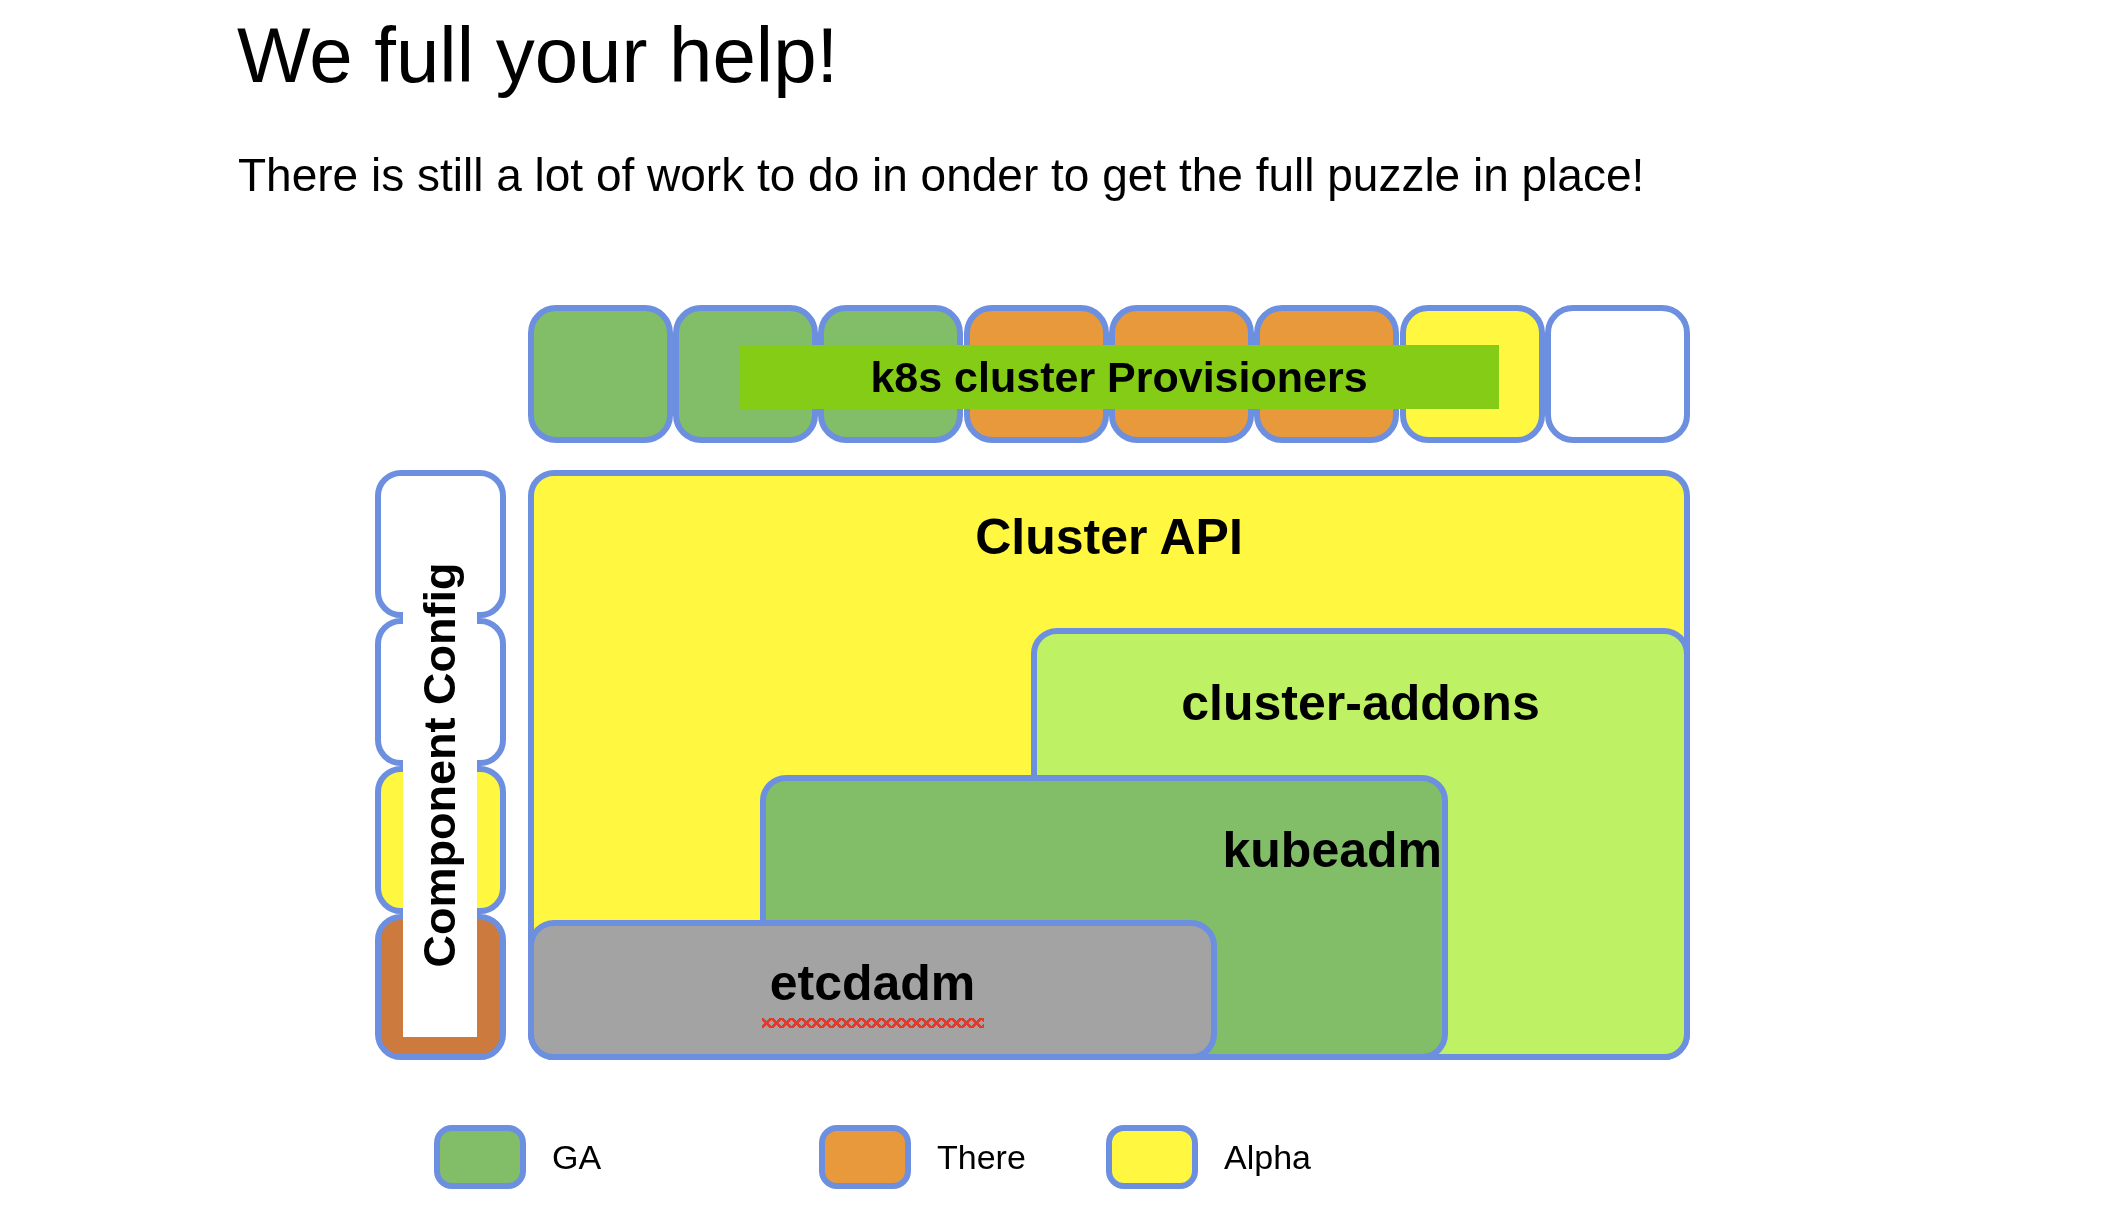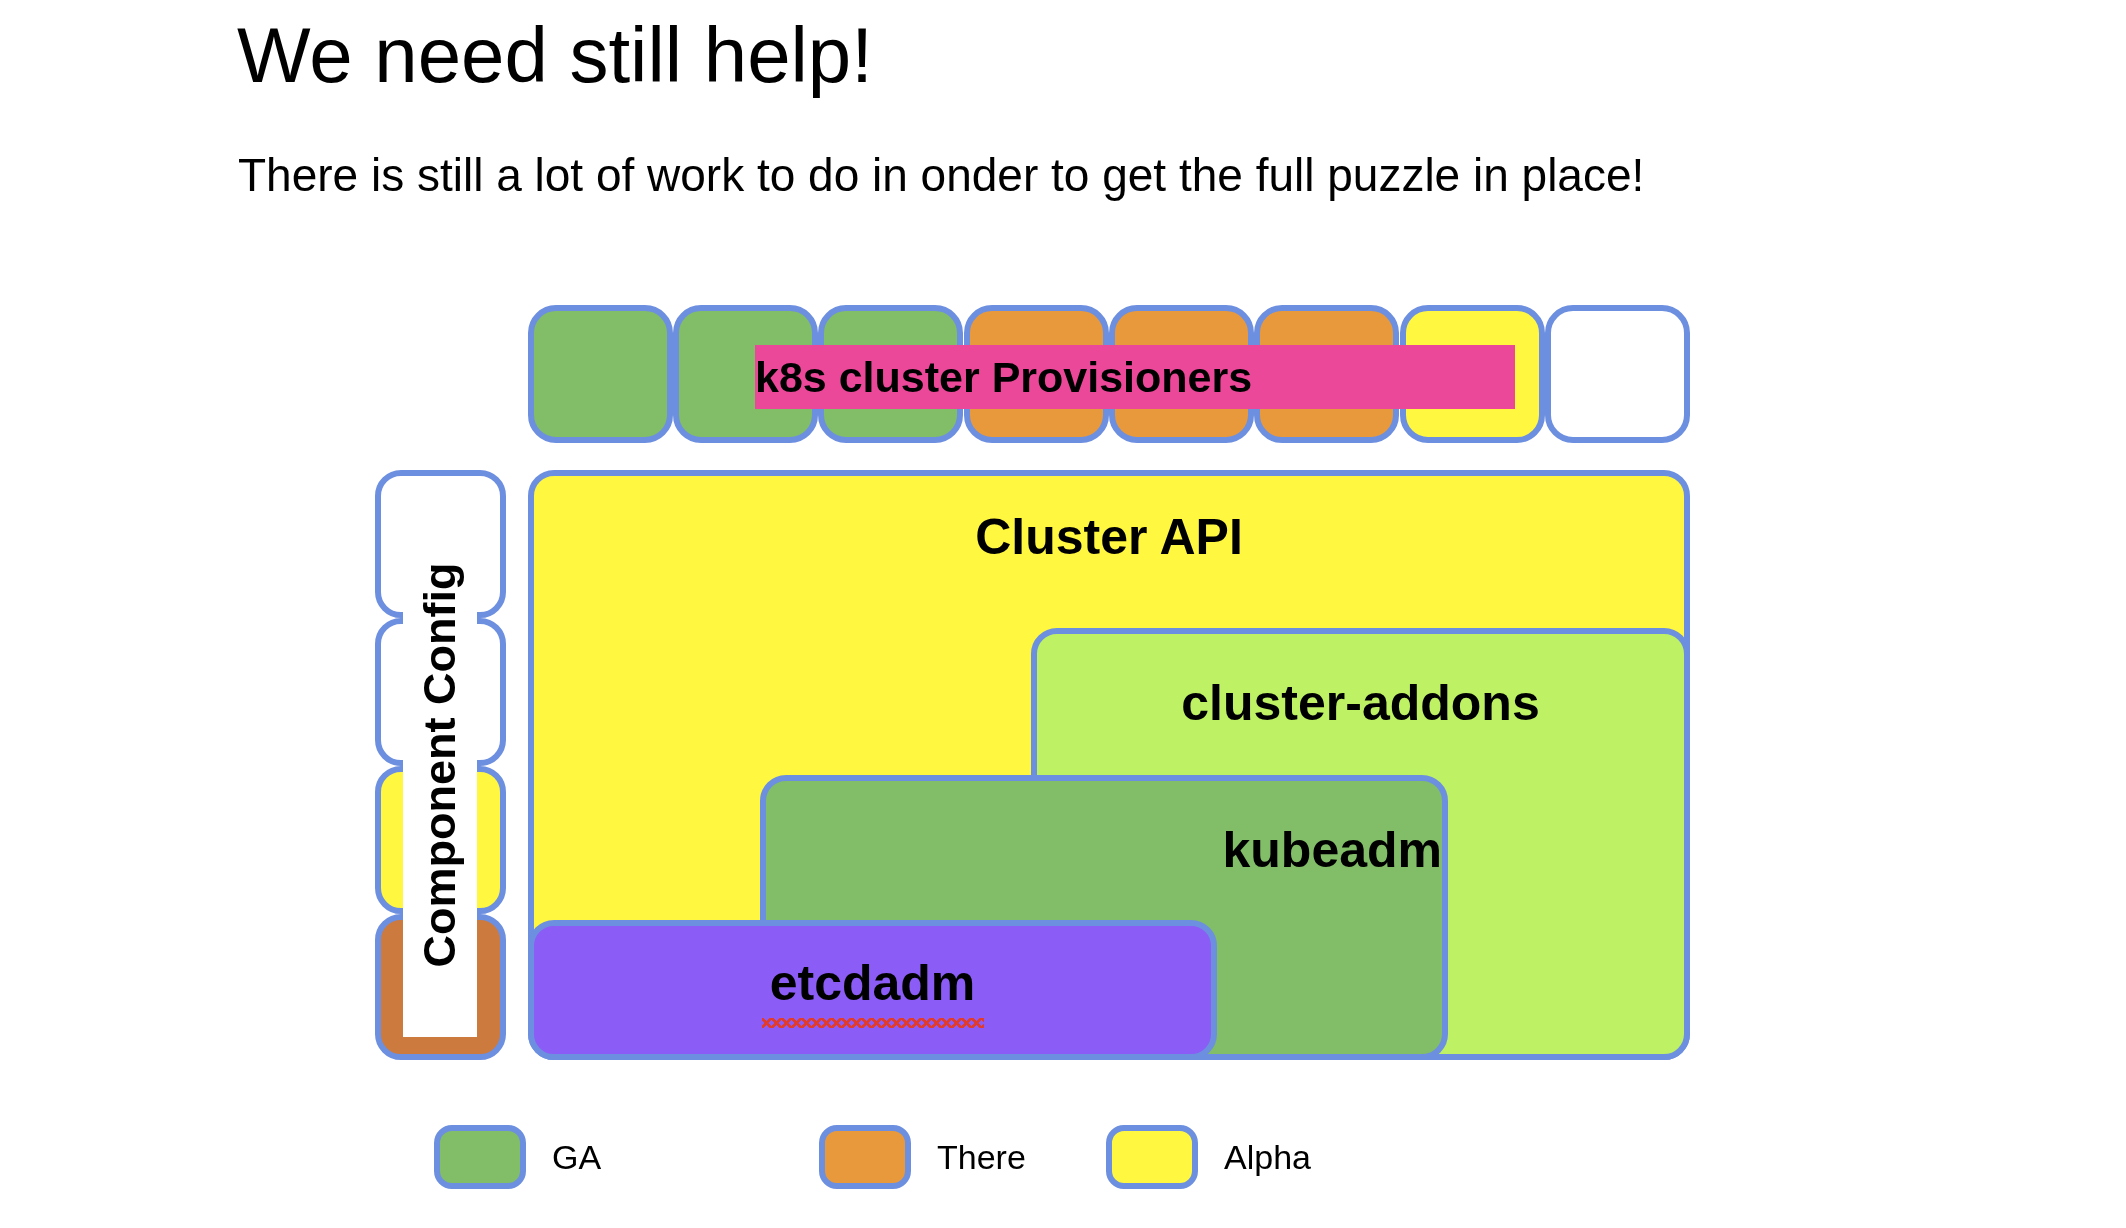--- a/index.html
+++ b/index.html
@@ -61,25 +61,25 @@
     box-sizing: border-box;
     border: 6px solid #6d8fe0;
     border-radius: 28px;
   }
   #provisioner-label-band {
     position: absolute;
     left: 211px;
     top: 40px;
     width: 760px;
     height: 64px;
-    background: #ec4899;
+    background: #84cc16;
     display: flex;
     align-items: center;
+    justify-content: center;
     z-index: 5;
-    margin-left: 16px;
   }
   #provisioner-label-band span {
     font-size: 43px;
     font-weight: bold;
     color: #000000;
     white-space: nowrap;
   }
 
   
   #component-config-col {
@@ -205,21 +205,21 @@
   }
   .legend-text {
     font-size: 34px;
     color: #000000;
     white-space: nowrap;
   }
 </style>
 </head>
 <body>
 
-<div id="page-title">We need still help!</div>
+<div id="page-title">We full your help!</div>
 
 <div id="page-subtitle">There is still a lot of work to do in onder to get the full puzzle in place!</div>
 
 <div id="provisioner-strip">
   <div class="prov-cell" style="left: 0px; background: rgb(130, 189, 104); border-color: rgb(109, 143, 224);"></div>
   <div class="prov-cell" style="left: 145px; background: rgb(130, 189, 104); border-color: rgb(109, 143, 224);"></div>
   <div class="prov-cell" style="left: 290px; background: rgb(130, 189, 104); border-color: rgb(109, 143, 224);"></div>
   <div class="prov-cell" style="left: 436px; background: rgb(232, 153, 59); border-color: rgb(109, 143, 224);"></div>
   <div class="prov-cell" style="left: 581px; background: rgb(232, 153, 59); border-color: rgb(109, 143, 224);"></div>
   <div class="prov-cell" style="left: 726px; background: rgb(232, 153, 59); border-color: rgb(109, 143, 224);"></div>
@@ -247,21 +247,21 @@
 </div>
 
 <div class="bx" id="cluster-addons-box" style="background: #bef264; border-color: rgb(109, 143, 224);">
   <div class="box-label">cluster-addons</div>
 </div>
 
 <div class="bx" id="kubeadm-box" style="background: rgb(130, 189, 104); border-color: rgb(109, 143, 224);">
   <div class="box-label">kubeadm</div>
 </div>
 
-<div class="bx" id="etcdadm-box" style="background: #8b5cf6; border-color: rgb(109, 143, 224);">
+<div class="bx" id="etcdadm-box" style="background: #a3a3a3; border-color: rgb(109, 143, 224);">
   <div class="box-label">etcdadm</div>
   <div id="etcdadm-squiggle"></div>
 </div>
 
 <div id="legend">
   <div class="legend-item" style="left:0px;">
     <div class="legend-swatch" style="background: rgb(130, 189, 104); border-color: rgb(109, 143, 224);"></div>
     <div class="legend-text">GA</div>
   </div>
   <div class="legend-item" style="left:385px;">

